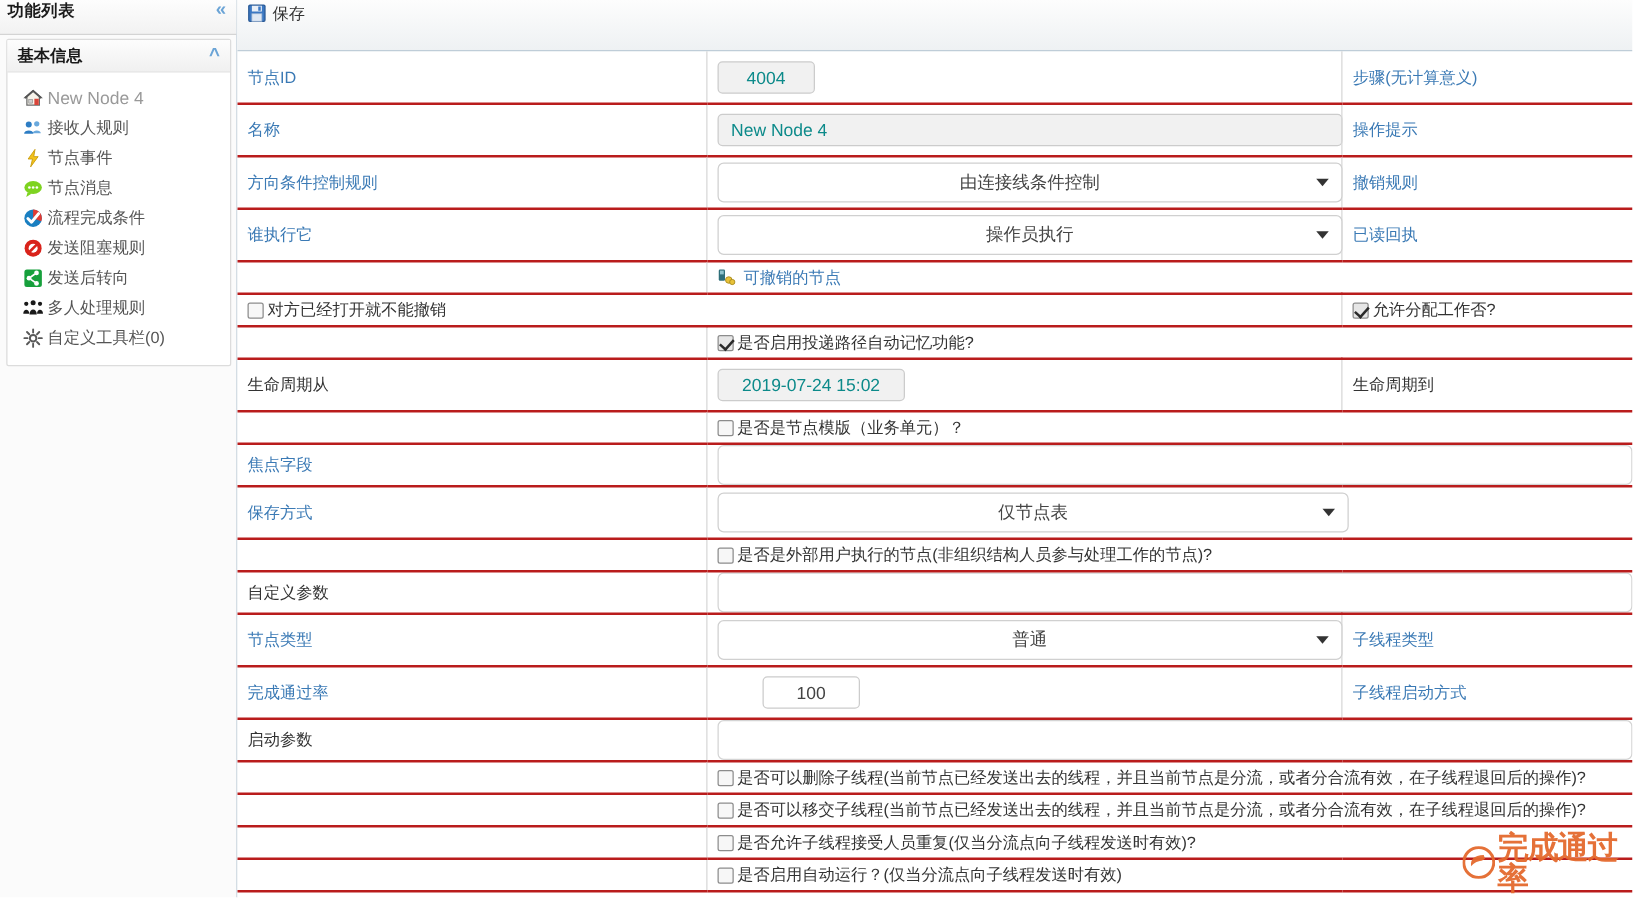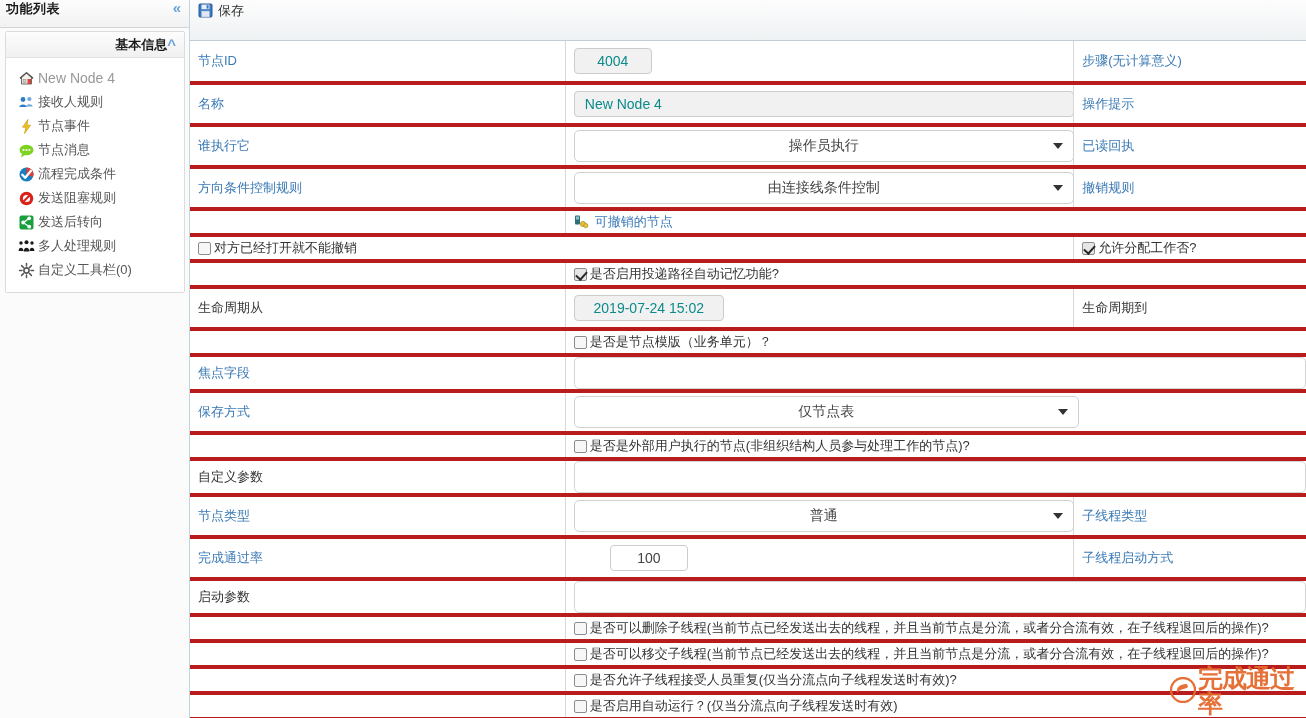--- a/index.html
+++ b/index.html
@@ -36,21 +36,21 @@
   .chev { color: #6ba4d6; font-size: 15px; line-height: 1; font-weight: bold; }
 
   .panel {
     margin: 3px 4px 0 5px;
     border: 1px solid #dcdcdc;
     background: #fff;
     border-radius: 2px;
   }
   .panel-head {
     height: 26px;
-    display: flex; align-items: center; justify-content: flex-end;
+    display: flex; align-items: center; justify-content: space-between;
     padding: 0 8px 0 8px;
     background: linear-gradient(#fdfdfd,#f0f0f0);
     border-bottom: 1px solid #e2e2e2;
   }
   .panel-head .ptitle { font-size: 13px; font-weight: bold; color: #1a1a1a; }
   .panel-body { padding: 8px 0 10px 0; }
 
   .nav-item {
     height: 24px;
     display: flex; align-items: center;
@@ -68,21 +68,21 @@
     height: 41px;
     border-bottom: 1px solid #bfcdd8;
     background: linear-gradient(#fdfdfd,#eef1f3);
     display: flex; align-items: flex-start; padding-left: 6px;
   }
   .tb-btn { display: flex; align-items: center; gap: 3px; padding: 2px 6px 2px 2px; cursor: default; }
   .tb-btn .lbl { font-size: 13px; color: #333; }
 
   table.form { width: 100%; border-collapse: collapse; table-layout: fixed; }
   table.form td {
-    border-bottom: 4px solid #b91c1c;
+    border-bottom: 2px solid #b91c1c;
     padding: 0 0 0 8px;
     vertical-align: middle;
     height: 42px;
   }
   td.lab { width: 375px; }
   td.val { width: 508px; border-left: 1px solid #d8d8d8; padding-left: 8px; }
   td.lab2 { width: 232px; border-left: 1px solid #d8d8d8; padding-left: 8px; }
   td.wide { border-left: 1px solid #d8d8d8; padding-left: 8px; }
 
   .lab-link { color: #3b7ab5; font-size: 13px; }
@@ -333,45 +333,45 @@
         <td class="val">
           <div class="fld name">New Node 4</div>
         </td>
         <td class="lab2">
           <span class="lab-link">操作提示</span>
         </td>
       </tr>
 
       <tr>
         <td class="lab">
+          <span class="lab-link">方向条件控制规则</span>
+        </td>
+        <td class="val">
+          <div class="sel w500">
+            <span>由连接线条件控制</span>
+            <span class="arrow"></span>
+          </div>
+        </td>
+        <td class="lab2">
+          <span class="lab-link">撤销规则</span>
+        </td>
+      </tr>
+
+      <tr>
+        <td class="lab">
           <span class="lab-link">谁执行它</span>
         </td>
         <td class="val">
           <div class="sel w500">
             <span>操作员执行</span>
             <span class="arrow"></span>
           </div>
         </td>
         <td class="lab2">
           <span class="lab-link">已读回执</span>
-        </td>
-      </tr>
-
-      <tr>
-        <td class="lab">
-          <span class="lab-link">方向条件控制规则</span>
-        </td>
-        <td class="val">
-          <div class="sel w500">
-            <span>由连接线条件控制</span>
-            <span class="arrow"></span>
-          </div>
-        </td>
-        <td class="lab2">
-          <span class="lab-link">撤销规则</span>
         </td>
       </tr>
 
       <tr class="thin">
         <td class="lab"></td>
         <td class="val" colspan="2">
           <div class="rev-row">
             <span class="ico">
               <svg width="15" height="15" viewBox="0 0 15 15">
                 <rect x="1" y="1.5" width="5" height="9" rx="1" fill="#2f6f7a"></rect>

